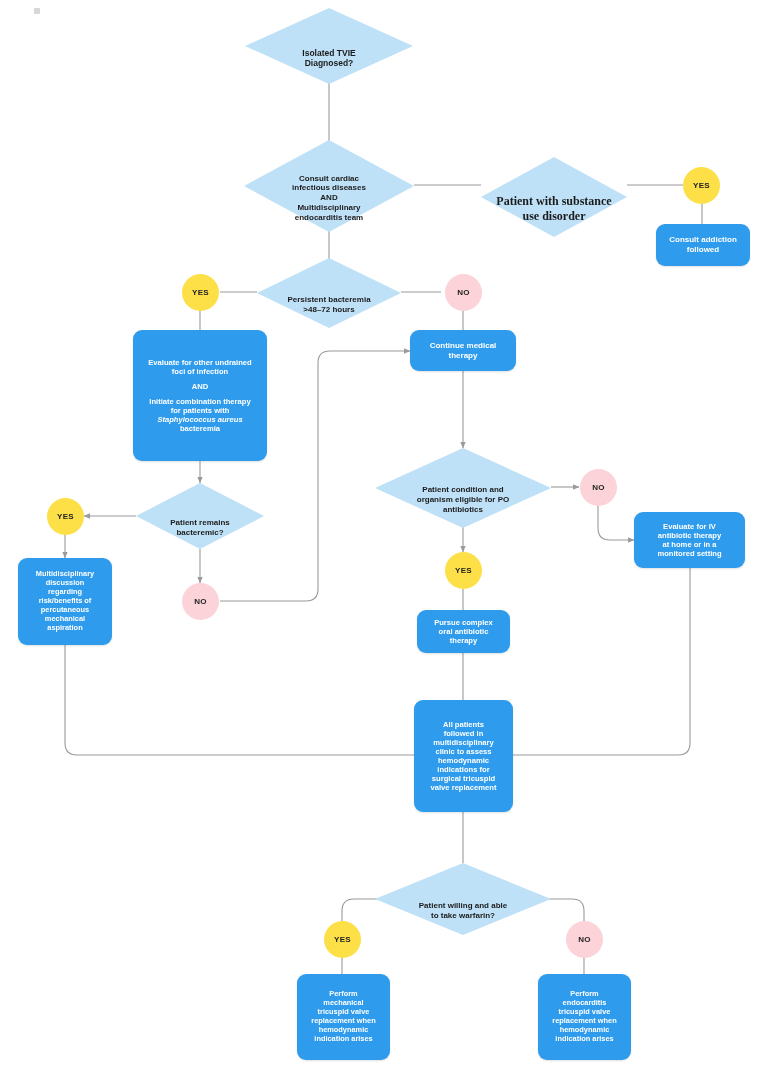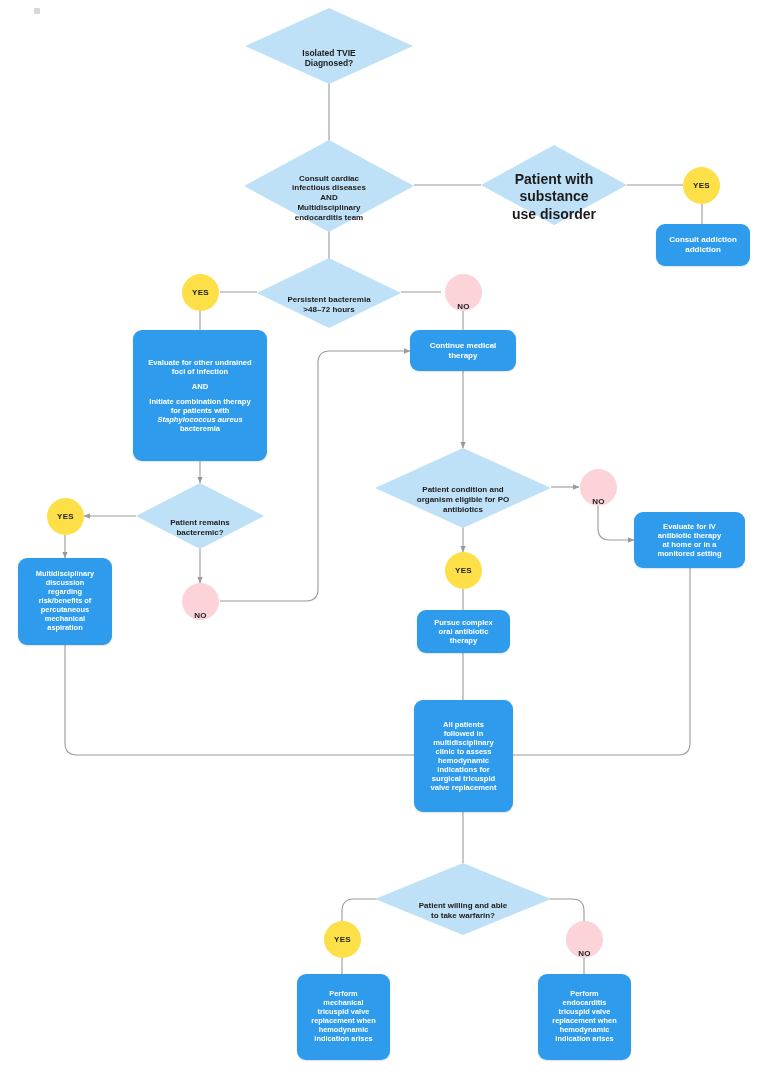--- a/index.html
+++ b/index.html
@@ -19,21 +19,21 @@
   .diamond .dtext{position:relative;z-index:2;line-height:1.22;padding:0 6px;margin-top:24px;}
 
   
   .box{background:#2e9bed;color:#ffffff;border-radius:9px;font-weight:700;
        line-height:1.2;padding:5px 4px;box-shadow:0 1px 2px rgba(0,0,0,.12);}
   .box .btext{width:100%;}
 
   
   .circle{border-radius:50%;font-weight:700;color:#222;letter-spacing:.3px;}
   .circle.yes{background:#fde047;}
-  .circle.no{background:#fbd3d8;align-items:flex-end;}
+  .circle.no{background:#fbd3d8;}
 
   .speck{position:absolute;left:34px;top:8px;width:6px;height:6px;
          background:#c9c9c9;opacity:.75;border-radius:1px;}
 
   em.ital{font-style:italic;}
   .gap{display:block;height:.75em;}
 </style>
 </head>
 <body>
 
@@ -117,36 +117,36 @@
     <span class="dshape"></span>
     <span class="dtext">
       <span>Consult cardiac</span><br>
       <span>infectious diseases</span><br>
       <span>AND</span><br>
       <span>Multidisciplinary</span><br>
       <span>endocarditis team</span>
     </span>
   </div>
 
-  <div class="node diamond" style="left:481px;top:145px;width:146px;height:80px;font-size:14px;">
+  <div class="node diamond" style="left:481px;top:157px;width:146px;height:80px;font-size:12px;font-family:Liberation Serif, serif;">
     <span class="dshape"></span>
     <span class="dtext">
       <span>Patient with substance</span><br>
       <span>use disorder</span>
     </span>
   </div>
 
   <div class="node circle yes" style="left:683px;top:167px;width:37px;height:37px;font-size:8px;">
     <span>YES</span>
   </div>
 
   <div class="node box" style="left:656px;top:224px;width:94px;height:42px;font-size:8px;">
     <span class="btext">
       <span>Consult addiction</span><br>
-      <span>addiction</span>
+      <span>followed</span>
     </span>
   </div>
 
   <div class="node diamond" style="left:257px;top:258px;width:144px;height:70px;font-size:8px;">
     <span class="dshape"></span>
     <span class="dtext">
       <span>Persistent bacteremia</span><br>
       <span>&gt;48–72 hours</span>
     </span>
   </div>

